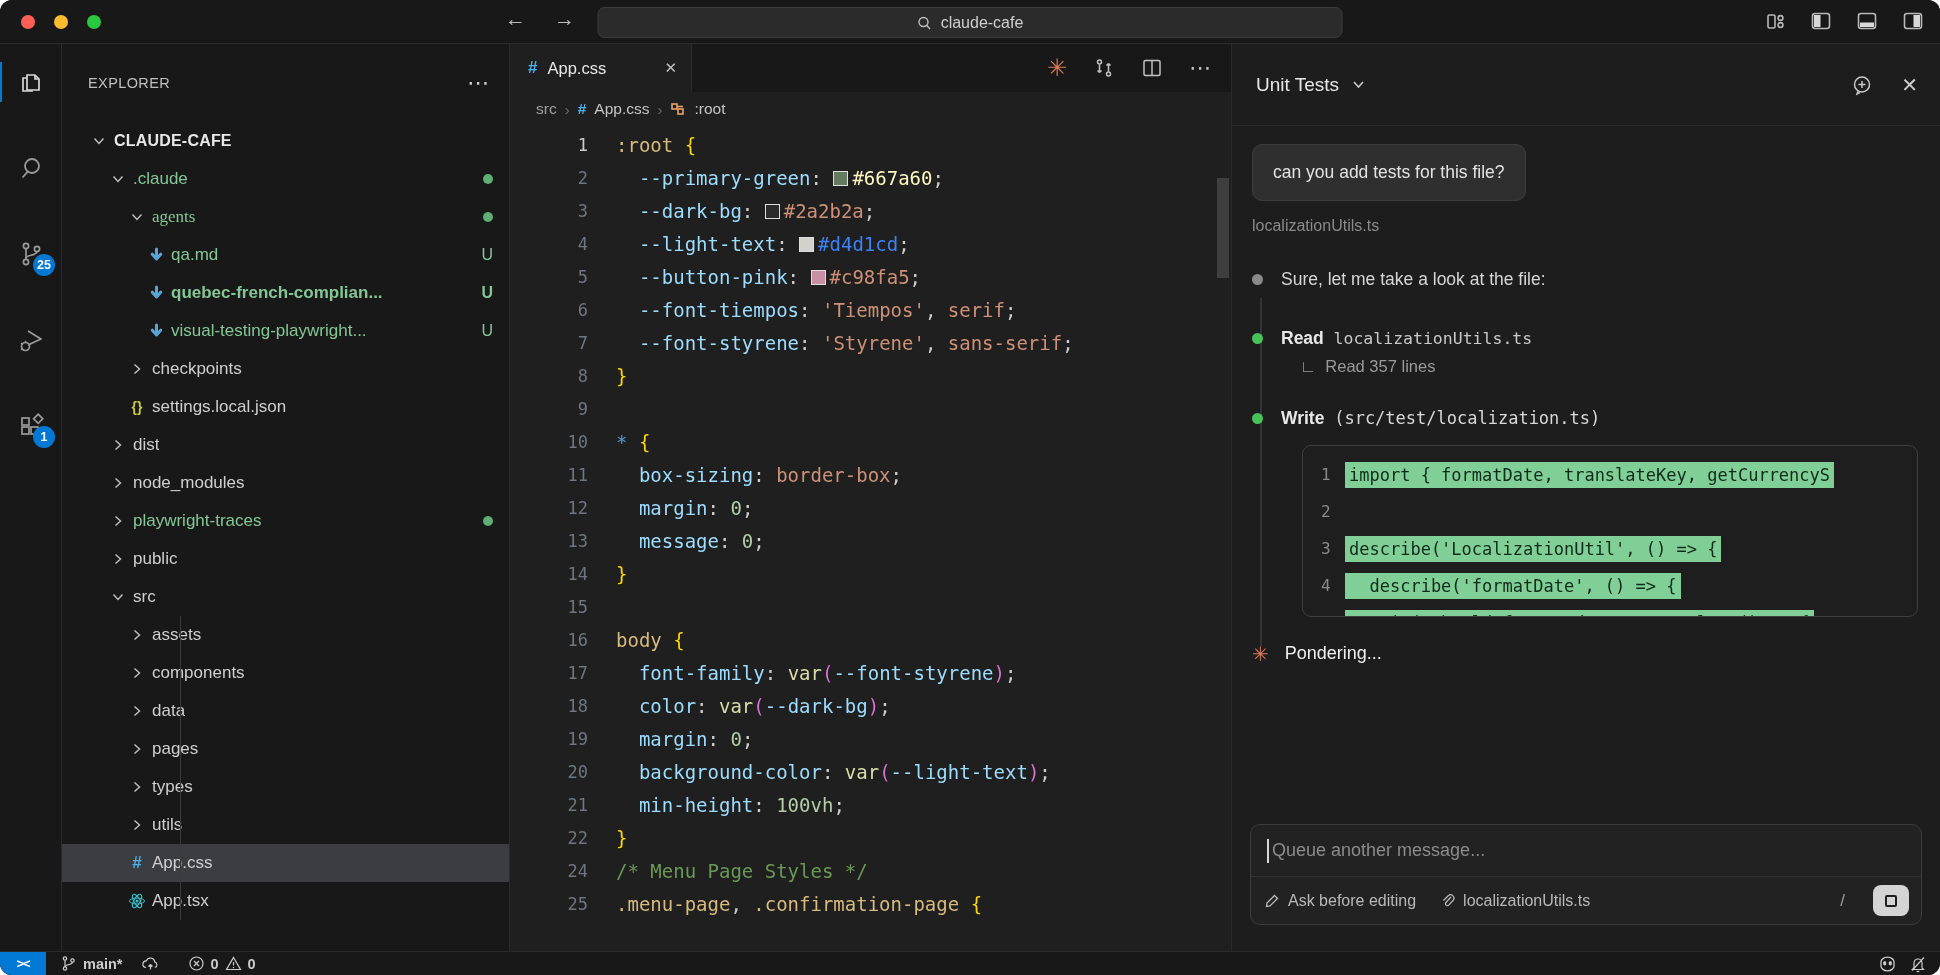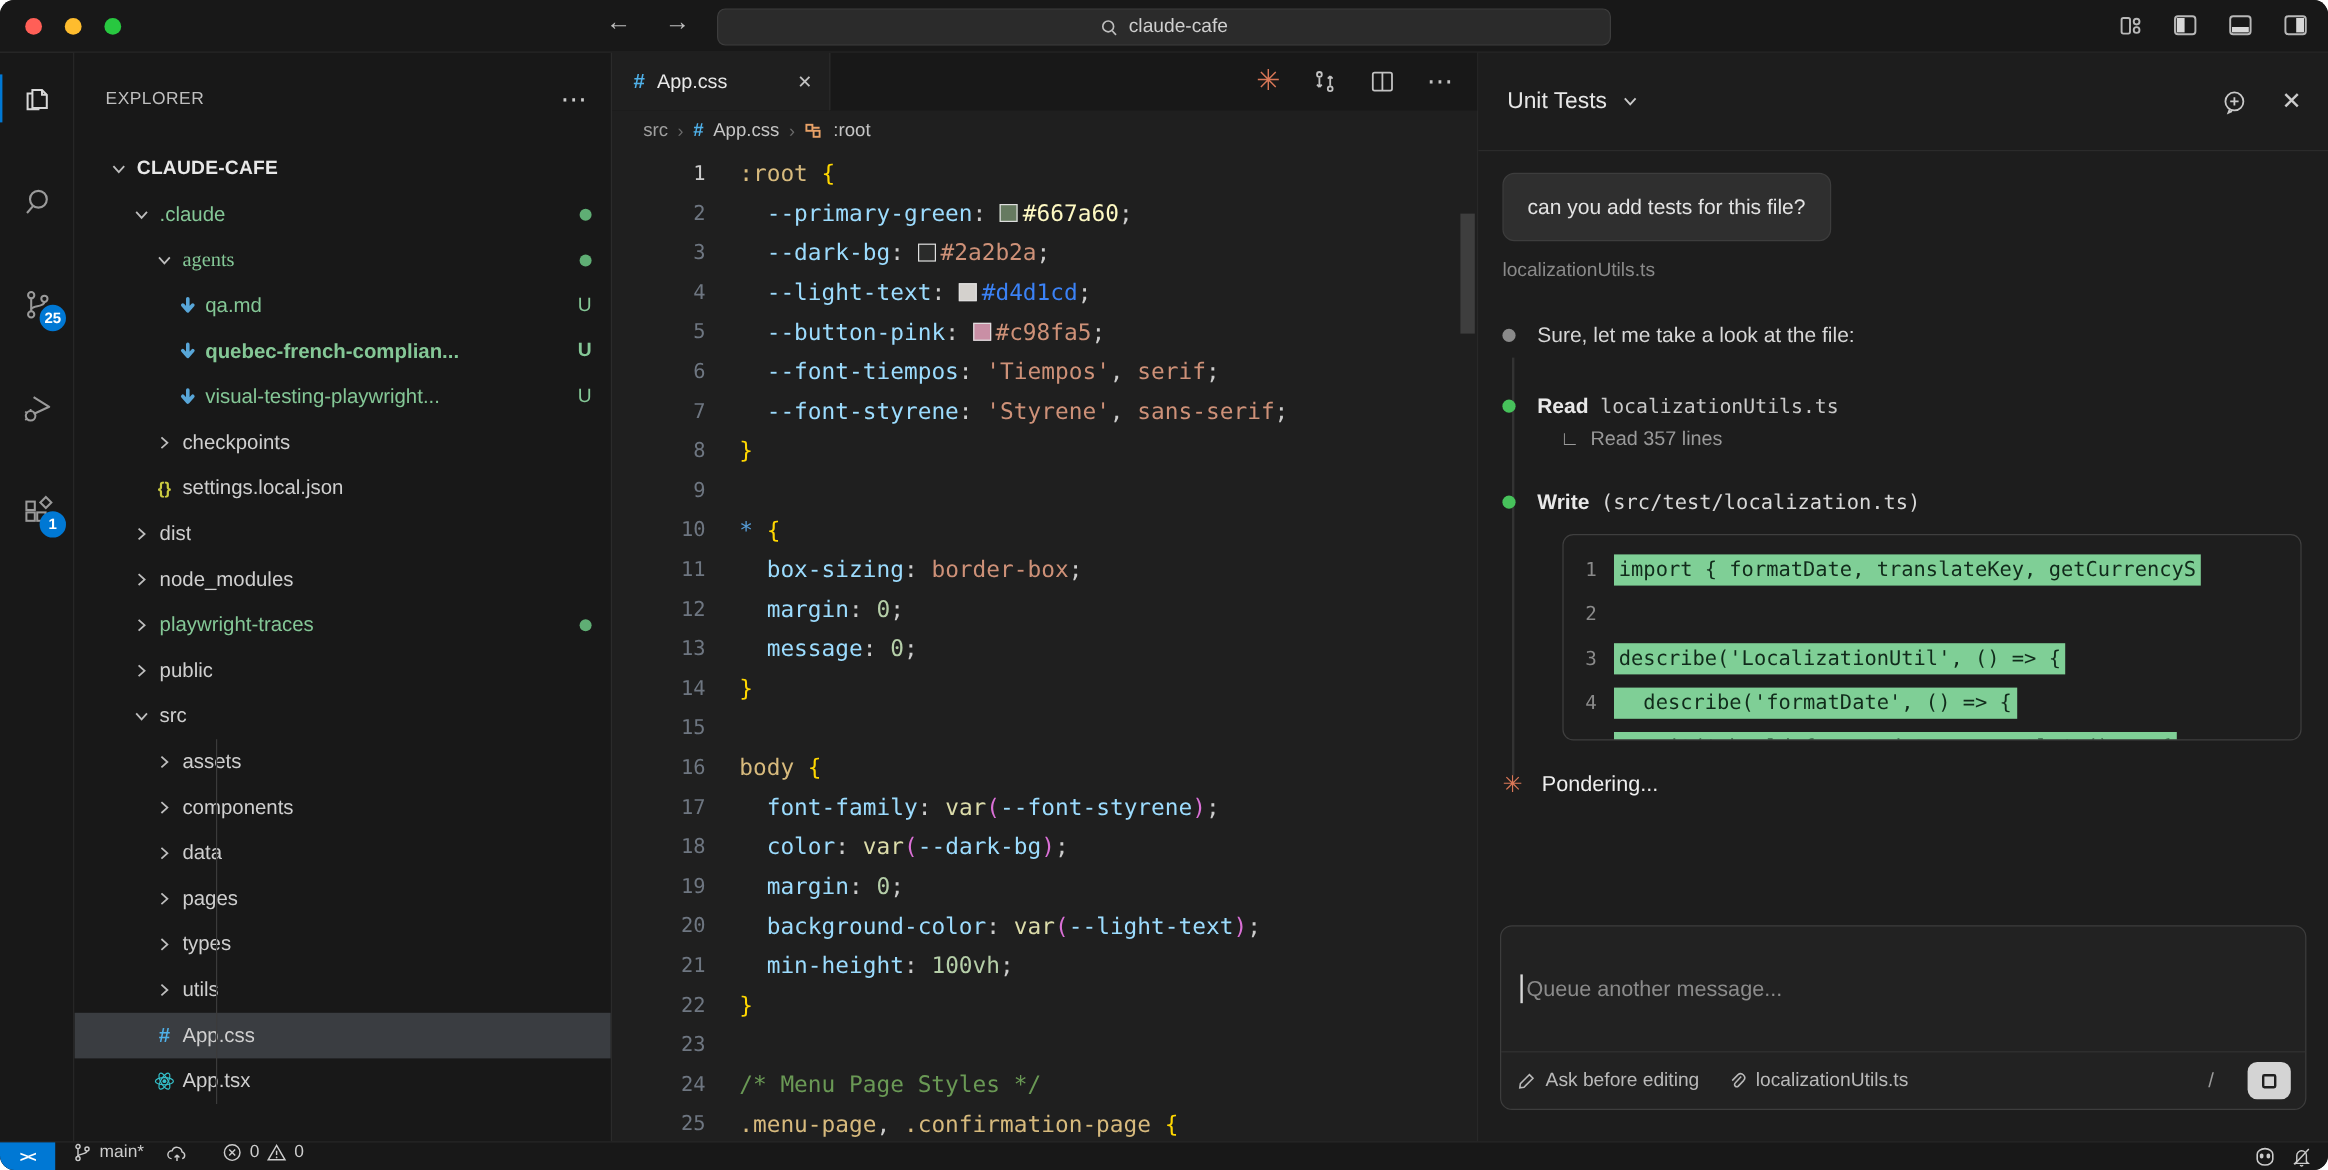--- a/index.html
+++ b/index.html
@@ -81,34 +81,34 @@
   .step b { font-weight:bold; }
   .step .mono { font-family:"DejaVu Sans Mono","Liberation Mono",monospace; font-size:16.5px; color:#c9c9c9; }
   .substep { margin-top:8px; margin-left:48px; color:#9a9a9a; font-size:16.5px; }
   .codeblock { margin:16px 0 0 50px; width:616px; height:172px; border:1px solid #3f3f3f; border-radius:9px; background:#1e1e1e; overflow:hidden; padding:10px 0 0 0; font-family:"DejaVu Sans Mono","Liberation Mono",monospace; }
   .dl { height:37px; display:flex; align-items:center; }
   .dln { width:42px; text-align:left; padding-left:18px; color:#8a8a8a; font-size:16px; flex:none; }
   .dlt { font-size:17px; white-space:pre; color:#cccccc; }
   .dlt.hl { background:#7fcf96; color:#112b1b; padding:3px 4px; }
   .pondering { margin-top:26px; display:flex; align-items:center; gap:16px; color:#efefef; font-size:18px; }
   .star { color:#d97757; font-size:20px; line-height:1; }
-  .composer { position:absolute; left:18px; right:18px; bottom:26px; height:154px; background:#222222; border:1px solid #3d3d3d; border-radius:10px; display:flex; flex-direction:column; }
+  .composer { position:absolute; left:18px; right:18px; bottom:26px; height:101px; background:#222222; border:1px solid #3d3d3d; border-radius:10px; display:flex; flex-direction:column; }
   .composer-top { flex:1; display:flex; align-items:center; padding:0 16px; border-bottom:1px solid #323232; }
   .caret { width:2px; height:24px; background:#d8d8d8; margin-right:3px; }
   .placeholder { color:#8b8b8b; font-size:18px; }
   .composer-bottom { height:47px; display:flex; align-items:center; gap:10px; padding:0 12px 0 14px; color:#b9b9b9; font-size:16px; }
   .comp-item { display:flex; align-items:center; gap:8px; }
   .slash { margin-left:auto; color:#9a9a9a; font-size:17px; padding-right:18px; }
   .stopbtn { width:36px; height:31px; border-radius:8px; background:#d4d4d4; display:flex; align-items:center; justify-content:center; }
   .stopbtn .sq { width:12px; height:12px; border:2.5px solid #1f1f1f; border-radius:2px; }
 
   
   .statusbar { height:24px; background:#181818; border-top:1px solid #2b2b2b; display:flex; align-items:center; color:#cccccc; font-size:14.5px; }
   .remote { width:46px; height:100%; background:#0078d4; color:#fff; display:flex; align-items:center; justify-content:center; font-weight:bold; font-size:13px; letter-spacing:-1px; }
-  .sb-item { display:flex; gap:6px; padding:0 9px; height:100%; }
+  .sb-item { display:flex; align-items:center; gap:6px; padding:0 9px; height:100%;font-weight:bold; }
   .sb-right { margin-left:auto; display:flex; align-items:center; gap:10px; padding-right:12px; }
   svg.icon { display:block; }
 </style>
 </head>
 <body>
 
 <div class="window">
 
   <div class="titlebar">
     <div class="traffic">
@@ -493,24 +493,20 @@
             <span class="ln">20</span>
             <span class="lc"><span style="color: rgb(204, 204, 204);">  </span><span style="color: rgb(156, 220, 254);">background-color</span><span style="color: rgb(204, 204, 204);">: </span><span style="color: rgb(220, 220, 170);">var</span><span style="color: rgb(218, 112, 214);">(</span><span style="color: rgb(156, 220, 254);">--light-text</span><span style="color: rgb(218, 112, 214);">)</span><span style="color: rgb(204, 204, 204);">;</span></span>
           </div>
           <div class="cl">
             <span class="ln">21</span>
             <span class="lc"><span style="color: rgb(204, 204, 204);">  </span><span style="color: rgb(156, 220, 254);">min-height</span><span style="color: rgb(204, 204, 204);">: </span><span style="color: rgb(181, 206, 168);">100vh</span><span style="color: rgb(204, 204, 204);">;</span></span>
           </div>
           <div class="cl">
             <span class="ln">22</span>
             <span class="lc"><span style="color: rgb(255, 215, 0);">}</span></span>
-          </div>
-          <div class="cl">
-            <span class="ln">23</span>
-            <span class="lc"></span>
           </div>
           <div class="cl">
             <span class="ln">24</span>
             <span class="lc"><span style="color: rgb(106, 153, 85);">/* Menu Page Styles */</span></span>
           </div>
           <div class="cl">
             <span class="ln">25</span>
             <span class="lc"><span style="color: rgb(215, 186, 125);">.menu-page</span><span style="color: rgb(204, 204, 204);">, </span><span style="color: rgb(215, 186, 125);">.confirmation-page</span><span style="color: rgb(204, 204, 204);"> </span><span style="color: rgb(255, 215, 0);">{</span></span>
           </div>
         </div>

